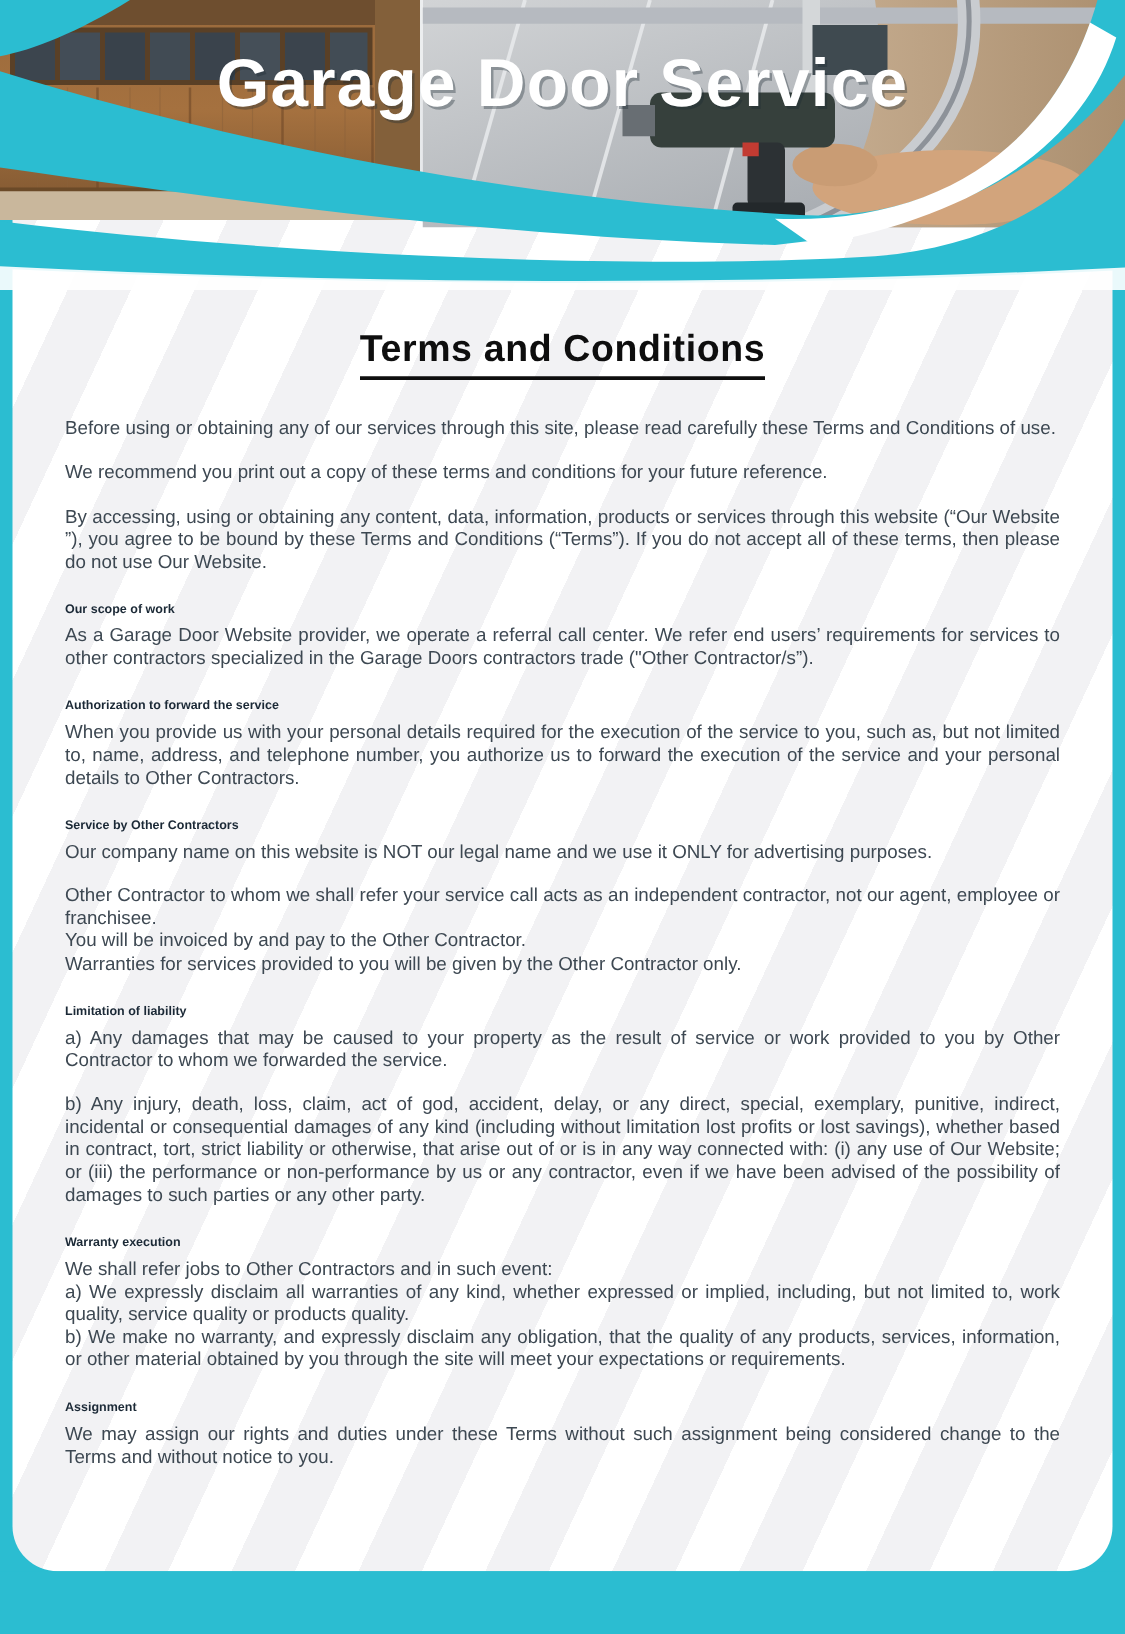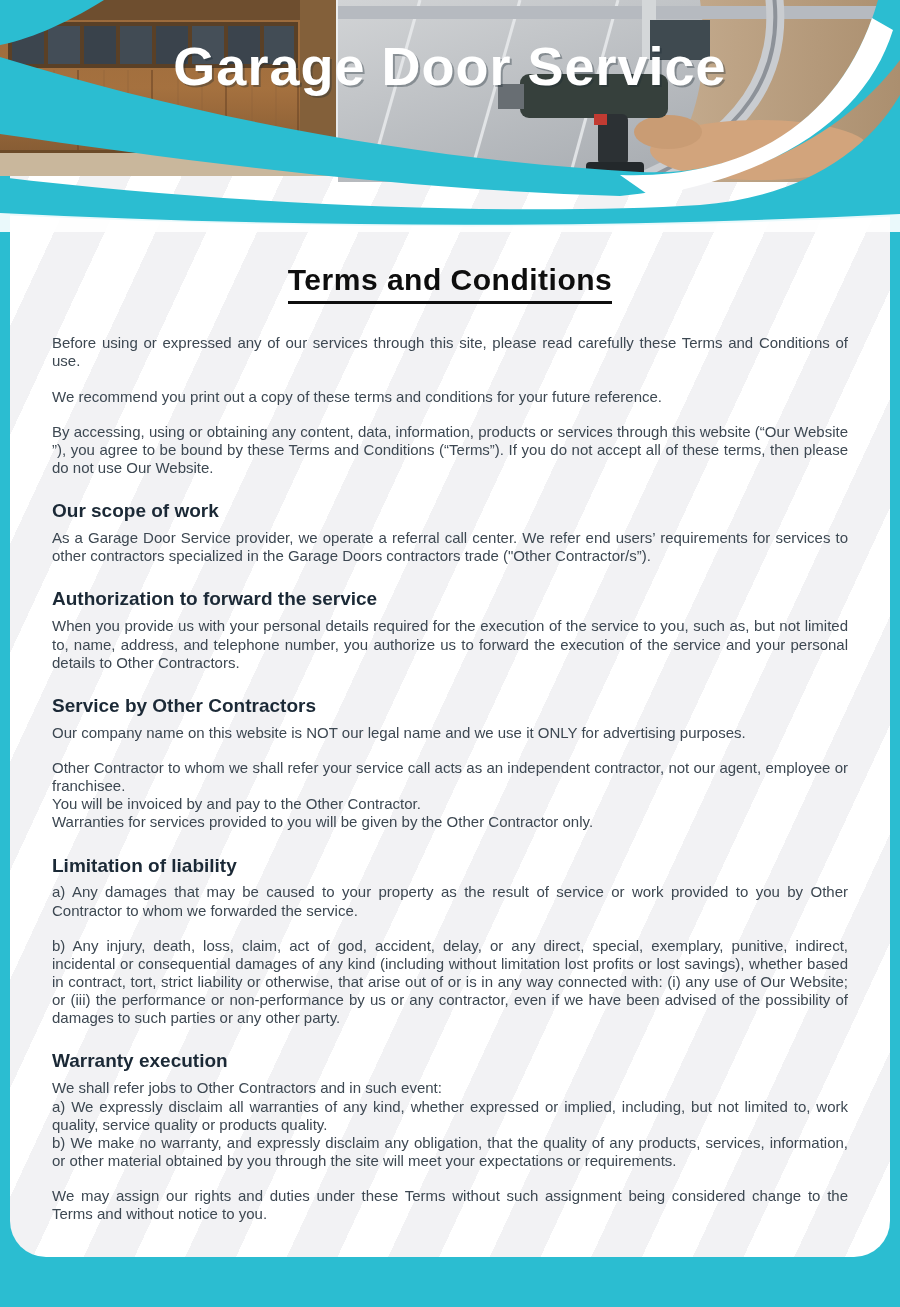--- a/index.html
+++ b/index.html
@@ -27,21 +27,21 @@
     letter-spacing:.5px;
     border-bottom:3px solid #0e0e0e;padding-bottom:3px;
   }
   .para{
     margin:0 0 17px 0;
     text-align:justify;
     white-space:pre-line;
   }
   .sec-h{
     margin:23px 0 6px 0;
-    font-size:19px;font-weight:bold;color:#1b2936;
+    font-size:10px;font-weight:bold;color:#1b2936;
   }
   .footer-bar{position:absolute;left:0;right:0;bottom:0;height:50px;background:#2bbdd1;}
 </style>
 </head>
 <body>
 
 <div class="card"></div>
 
 <svg class="header-svg" viewBox="0 0 900 232" aria-hidden="true">
   <defs>
@@ -131,29 +131,29 @@
 
   <text x="452" y="87" text-anchor="middle" font-family="Liberation Sans, sans-serif" font-size="54" font-weight="bold" letter-spacing="1" fill="#1c2a33" opacity="0.35">Garage Door Service</text>
   <text x="450" y="85" text-anchor="middle" font-family="Liberation Sans, sans-serif" font-size="54" font-weight="bold" letter-spacing="1" fill="#ffffff">Garage Door Service</text>
 </svg>
 
 <div class="content">
   <div class="h1-wrap">
     <h1>Terms and Conditions</h1>
   </div>
   <div>
-      <p class="para">Before using or expressed any of our services through this site, please read carefully these Terms and Conditions of use.</p>
+      <p class="para">Before using or obtaining any of our services through this site, please read carefully these Terms and Conditions of use.</p>
       <p class="para">We recommend you print out a copy of these terms and conditions for your future reference.</p>
       <p class="para">By accessing, using or obtaining any content, data, information, products or services through this website (“Our Website ”), you agree to be bound by these Terms and Conditions (“Terms”). If you do not accept all of these terms, then please do not use Our Website.</p>
     </div>
   <div>
       <section>
     <h2 class="sec-h">Our scope of work</h2>
     <div>
-          <p class="para">As a Garage Door Service provider, we operate a referral call center. We refer end users’ requirements for services to other contractors specialized in the Garage Doors contractors trade ("Other Contractor/s”).</p>
+          <p class="para">As a Garage Door Website provider, we operate a referral call center. We refer end users’ requirements for services to other contractors specialized in the Garage Doors contractors trade ("Other Contractor/s”).</p>
         </div>
   </section>
       <section>
     <h2 class="sec-h">Authorization to forward the service</h2>
     <div>
           <p class="para">When you provide us with your personal details required for the execution of the service to you, such as, but not limited to, name, address, and telephone number, you authorize us to forward the execution of the service and your personal details to Other Contractors.</p>
         </div>
   </section>
       <section>
     <h2 class="sec-h">Service by Other Contractors</h2>
@@ -173,20 +173,21 @@
   </section>
       <section>
     <h2 class="sec-h">Warranty execution</h2>
     <div>
           <p class="para">We shall refer jobs to Other Contractors and in such event:
 a) We expressly disclaim all warranties of any kind, whether expressed or implied, including, but not limited to, work quality, service quality or products quality.
 b) We make no warranty, and expressly disclaim any obligation, that the quality of any products, services, information, or other material obtained by you through the site will meet your expectations or requirements.</p>
         </div>
   </section>
       <section>
+    <h2 class="sec-h">Assignment</h2>
     <div>
           <p class="para">We may assign our rights and duties under these Terms without such assignment being considered change to the Terms and without notice to you.</p>
         </div>
   </section>
     </div>
 </div>
 
 <div class="footer-bar"></div>
 
 </body></html>

